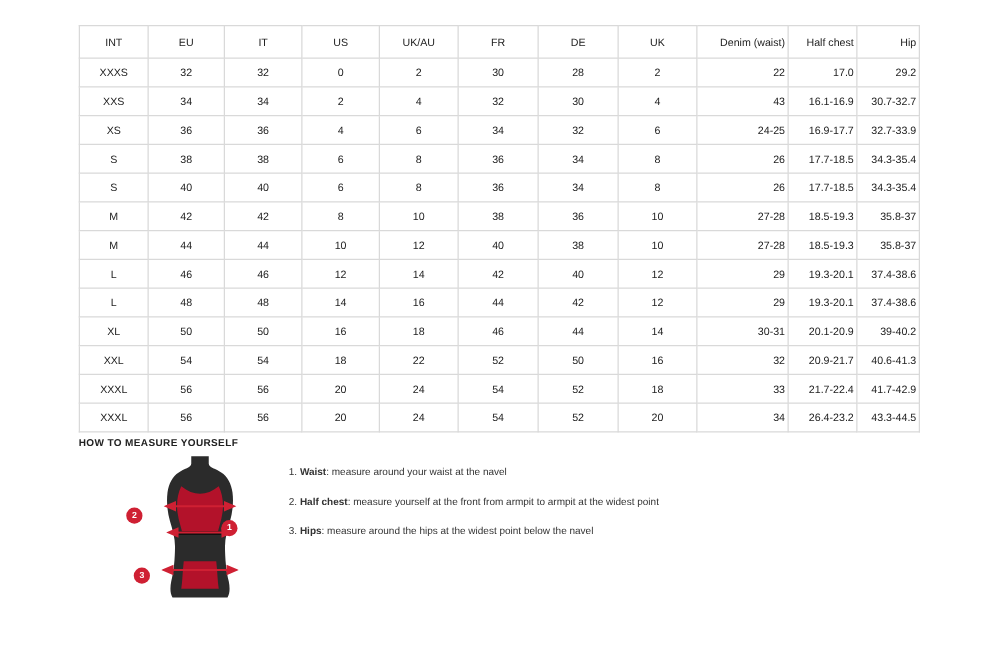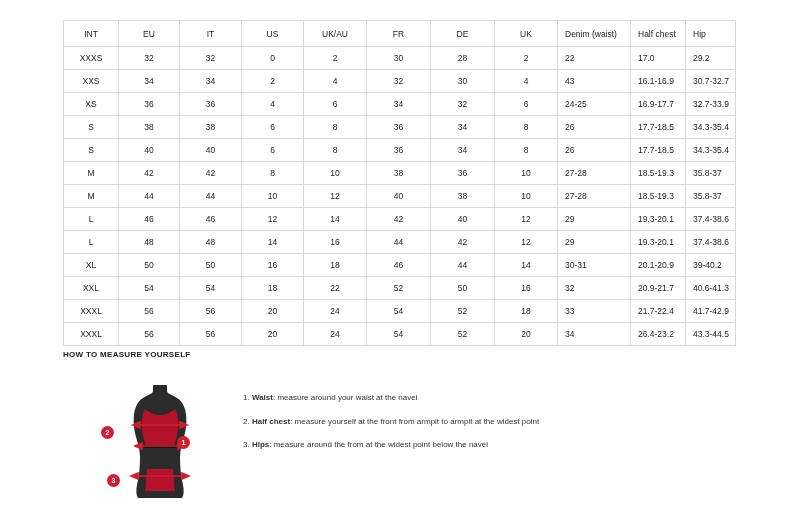--- a/index.html
+++ b/index.html
@@ -53,50 +53,50 @@
   col.c2 { width: 62px; }
   col.c3 { width: 62px; }
   col.c4 { width: 63px; }
   col.c5 { width: 64px; }
   col.c6 { width: 64px; }
   col.c7 { width: 63px; }
   col.c8 { width: 73px; }
   col.c9 { width: 55px; }
   col.c10 { width: 50px; }
   table.size-table td.left-pad {
-    text-align: left;
+    text-align: right;
     padding-left: 7px;
   }
   
   .measure-section {
     position: absolute;
     left: 63px;
     top: 350px;
     width: 672px;
   }
   .measure-title {
     font-size: 8px;
     font-weight: bold;
     letter-spacing: 0.3px;
     color: #222222;
-    margin-bottom: 22px;
+    margin-bottom: 2px;
   }
   .measure-body {
     display: flex;
     align-items: flex-start;
   }
   .figure-box {
     position: relative;
     width: 120px;
     height: 125px;
     margin-left: 38px;
     flex: 0 0 120px;
   }
   .notes {
-    margin-left: 22px;
+    margin-left: 10px;
     padding-top: 12px;
   }
   .note {
     font-size: 8px;
     color: #333333;
     margin-bottom: 14px;
     line-height: 1.2;
   }
   .note b { font-weight: bold; }
 
@@ -372,20 +372,20 @@
         <div class="note">
           <span>1.</span>
           <b>Waist</b><span>: measure around your waist at the navel</span>
         </div>
         <div class="note">
           <span>2.</span>
           <b>Half chest</b><span>: measure yourself at the front from armpit to armpit at the widest point</span>
         </div>
         <div class="note">
           <span>3.</span>
-          <b>Hips</b><span>: measure around the from at the widest point below the navel</span>
+          <b>Hips</b><span>: measure around the hips at the widest point below the navel</span>
         </div>
       </div>
 
     </div>
   </div>
 
 </div>
 
 </body></html>

